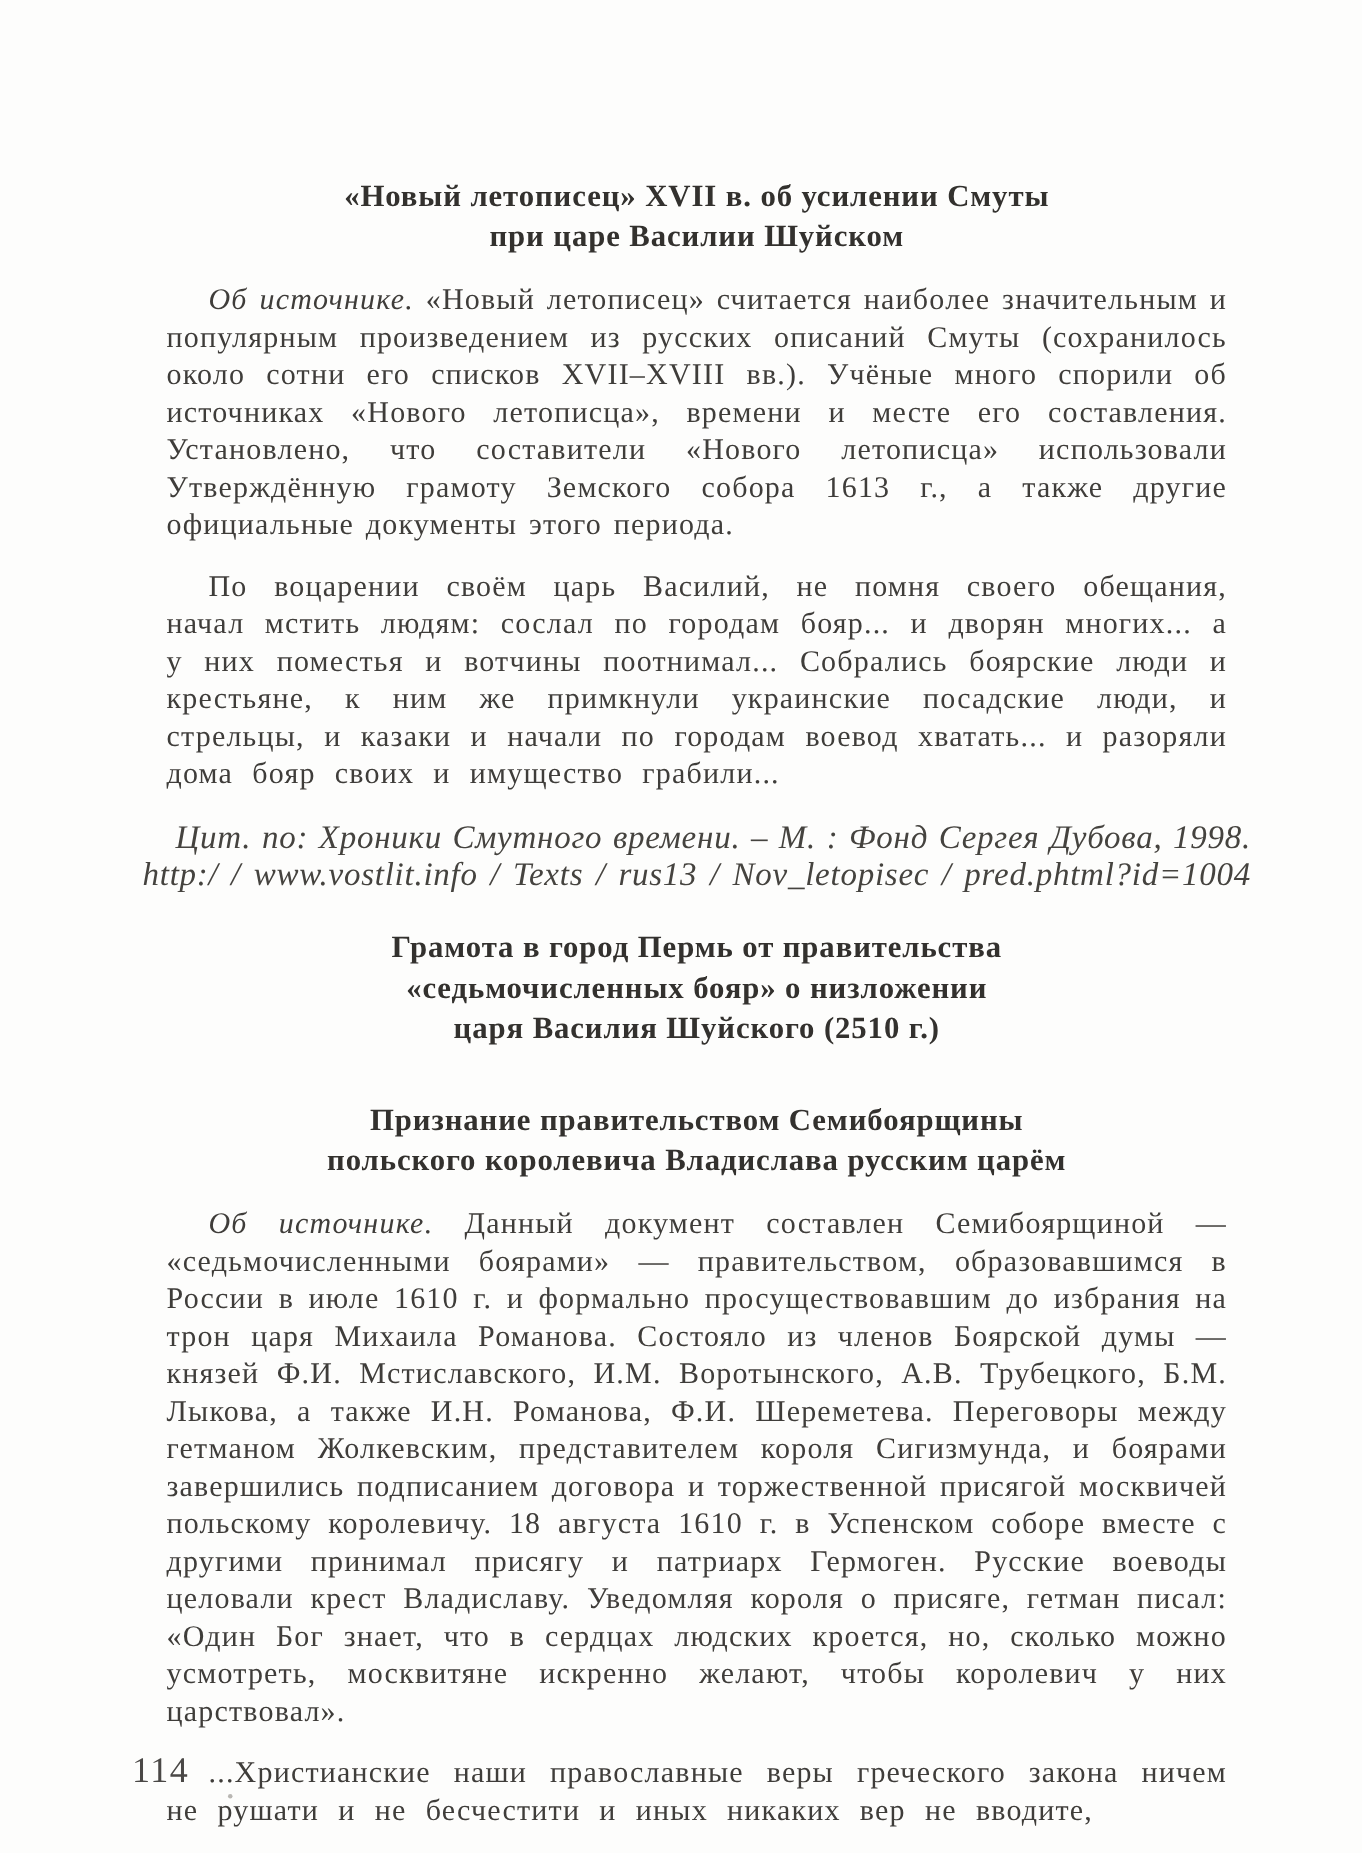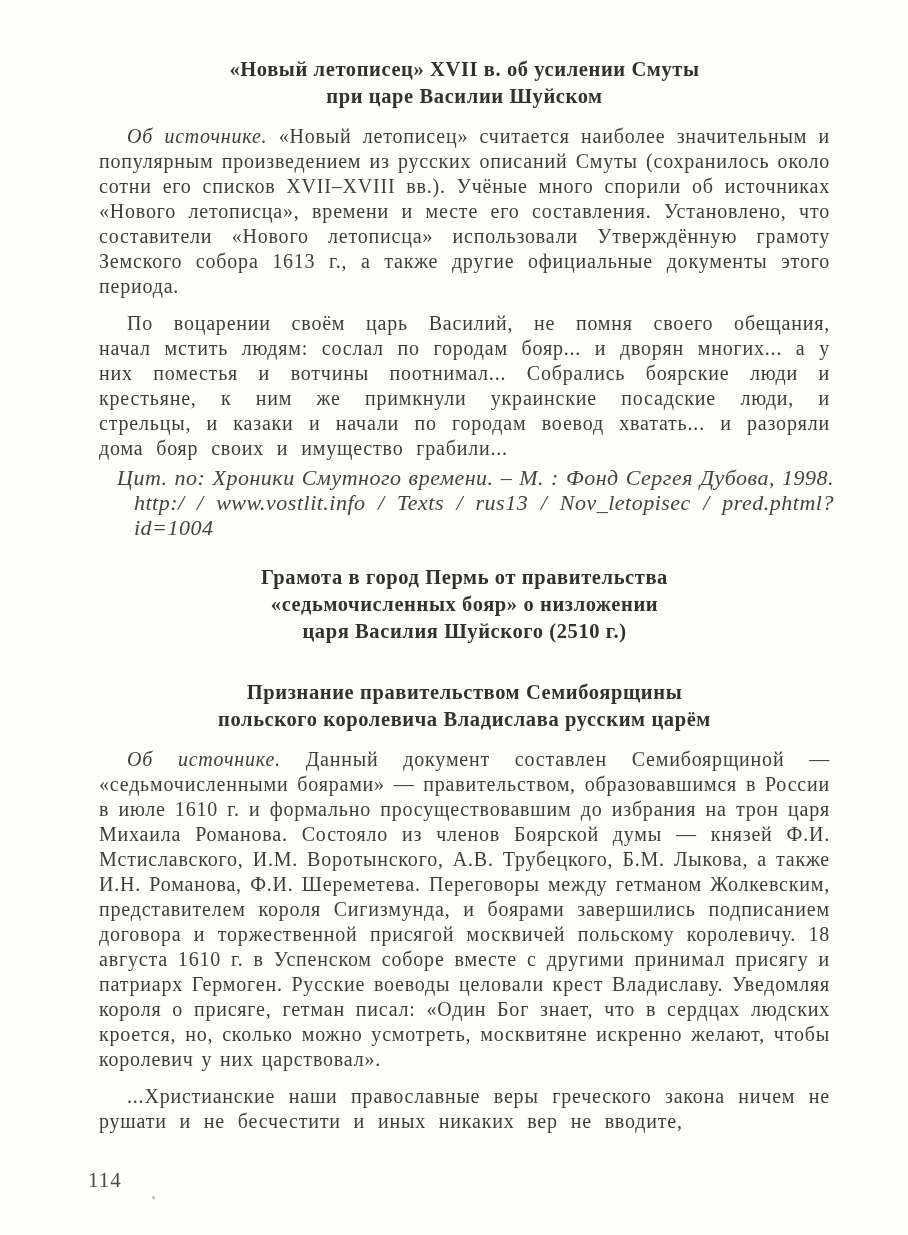--- a/index.html
+++ b/index.html
@@ -7,42 +7,42 @@
     width: 908px; height: 1235px;
     background: #fdfdfc;
     font-family: "Liberation Serif", "DejaVu Serif", serif;
     color: #3f3d3a;
     overflow: hidden;
     position: relative;
   }
   .page {
     box-sizing: border-box;
     width: 896px; height: 1235px;
-    padding: 56px 62px 0 95px;
+    padding: 118px 62px 0 95px;
   }
   .doc-heading {
     font-size: 20.5px;
     line-height: 27px;
     font-weight: bold;
     text-align: center;
     white-space: pre-line;
     color: #33312e;
     letter-spacing: 0.6px;
     margin: 0 0 14px 0;
   }
   .doc-heading.h2 { margin-top: 24px; }
   .doc-heading.h3 { margin-top: 34px; }
   .body-par {
     font-size: 20px;
     line-height: 25px;
     text-align: justify;
     text-indent: 28px;
     letter-spacing: 0.8px;
     word-spacing: 2px;
-    margin: 4px;
+    margin: 16px;
   }
   .lead-italic { font-style: italic; }
   .quote-par {
     word-spacing: 7px;
     margin-top: 12px;
   }
   .citation-block {
     margin-top: 2px;
     font-style: italic;
     font-size: 22px;
@@ -51,36 +51,35 @@
     letter-spacing: 0.5px;
   }
   .cit-line1 {
     padding-left: 22px;
     text-align: justify;
     text-align-last: justify;
   }
   .cit-url {
     text-align: justify;
     text-align-last: justify;
-    margin-left: 39px;
   }
   .citation-right {
     margin-top: 6px;
     font-style: italic;
     font-size: 19.5px;
     line-height: 25px;
     text-align: right;
     color: #45433f;
     letter-spacing: 0.5px;
   }
   .page-number {
     position: absolute;
     left: 88px;
     top: 1168px;
-    font-size: 21px;
+    font-size: 24px;
     color: #4a4846;
     letter-spacing: 1px;
   }
   .speck {
     position: absolute;
     left: 152px;
     top: 1196px;
     width: 3px; height: 3px;
     background: #b9b7b3;
     border-radius: 50%;

